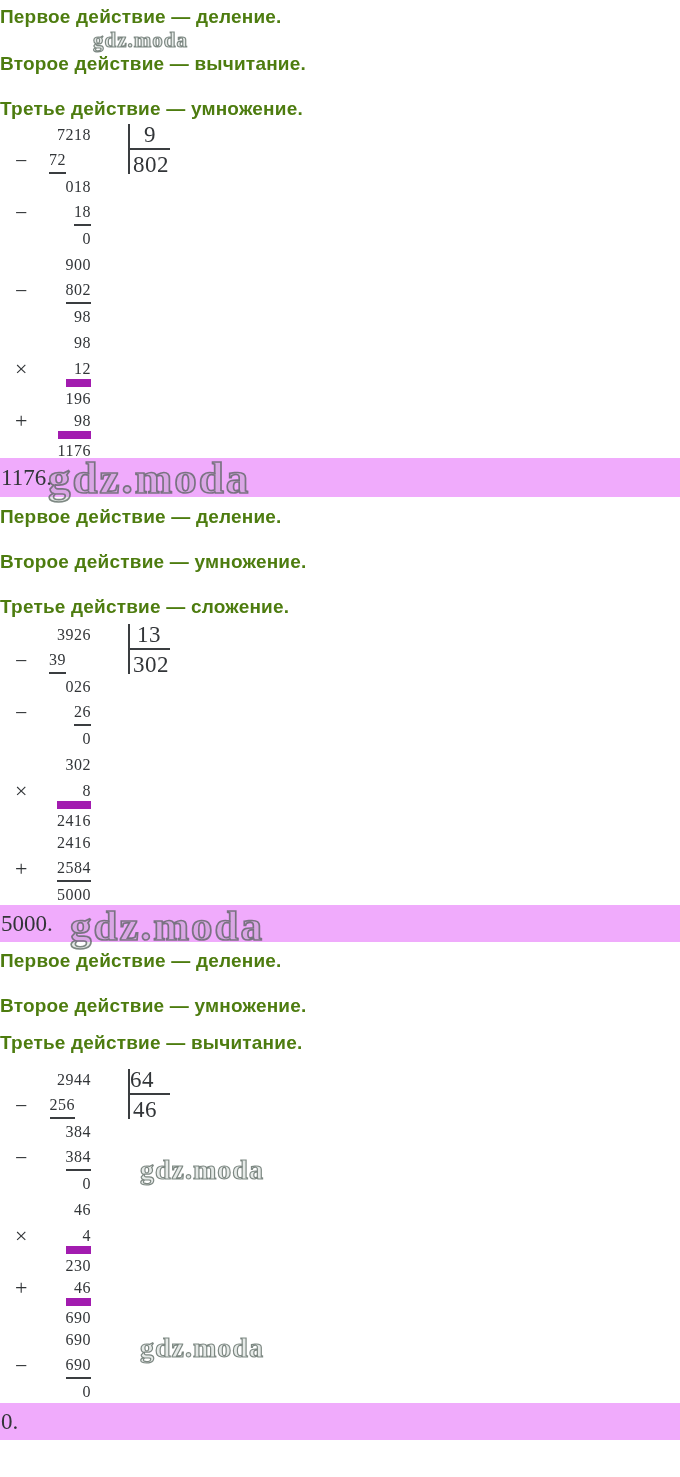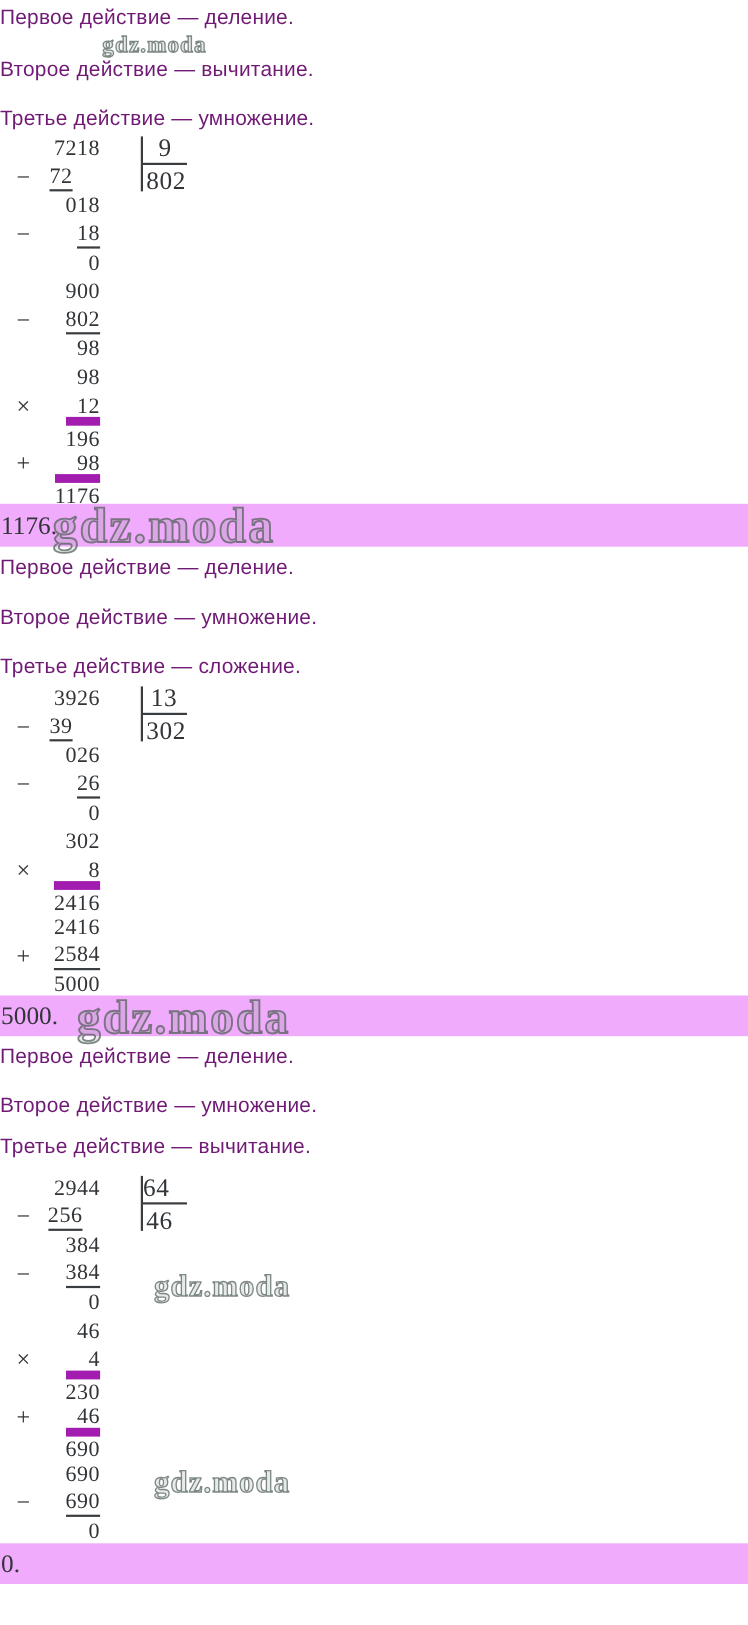--- a/index.html
+++ b/index.html
@@ -1,27 +1,27 @@
 <!DOCTYPE html>
 <html><head>
 <meta charset="utf-8">
 <style>
   html,body{margin:0;padding:0;background:#ffffff;}
   .page{position:relative;width:680px;height:1477px;background:#fff;overflow:hidden;
         font-family:"Liberation Sans",sans-serif;}
-  .action{position:absolute;left:0;margin:0;font-size:19px;line-height:21px;color:#701a75;
-          letter-spacing:.2px;white-space:nowrap;}
+  .action{position:absolute;left:0;margin:0;font-size:19px;line-height:21px;color:#4d7c0f;
+          letter-spacing:.2px;white-space:nowrap;font-weight:bold;}
   .p11{top:6px}.p12{top:53px}.p13{top:98px}
   .p21{top:506px}.p22{top:551px}.p23{top:596px}
   .p31{top:950px}.p32{top:995px}.p33{top:1032px}
 
   .calc{position:absolute;left:0;width:190px;font-family:"Liberation Serif",serif;color:#323538;}
   .calc1{top:122px}.calc2{top:622px}.calc3{top:1067px}
   .cr{position:relative;height:26px;width:91px;display:flex;justify-content:flex-end;align-items:center;}
-  .nm{display:inline-block;font-size:20px;line-height:24px;letter-spacing:.5px;}
+  .nm{display:inline-block;font-size:16px;line-height:24px;letter-spacing:.5px;}
   .sg{position:absolute;left:15px;top:0;font-size:22px;line-height:26px;}
   .ul{border-bottom:2px solid #3a3d40;}
   .ol{border-top:8px solid #a21caf;}
   .mr8{margin-right:0}.mr16{margin-right:16px}.mr25{margin-right:25px}
 
   .bar{position:absolute;left:128px;top:2px;width:2px;height:50px;background:#3a3d40;}
   .dv{position:absolute;left:130px;top:0;width:40px;}
   .dv .q{height:26px;border-bottom:2px solid #3a3d40;font-size:23px;line-height:26px;letter-spacing:.5px;}
   .dv .r{height:26px;font-size:23px;line-height:29px;padding-left:3px;letter-spacing:.5px;}
   .calc1 .q{padding-left:14px}.calc2 .q{padding-left:7px}.calc3 .q{padding-left:0}

